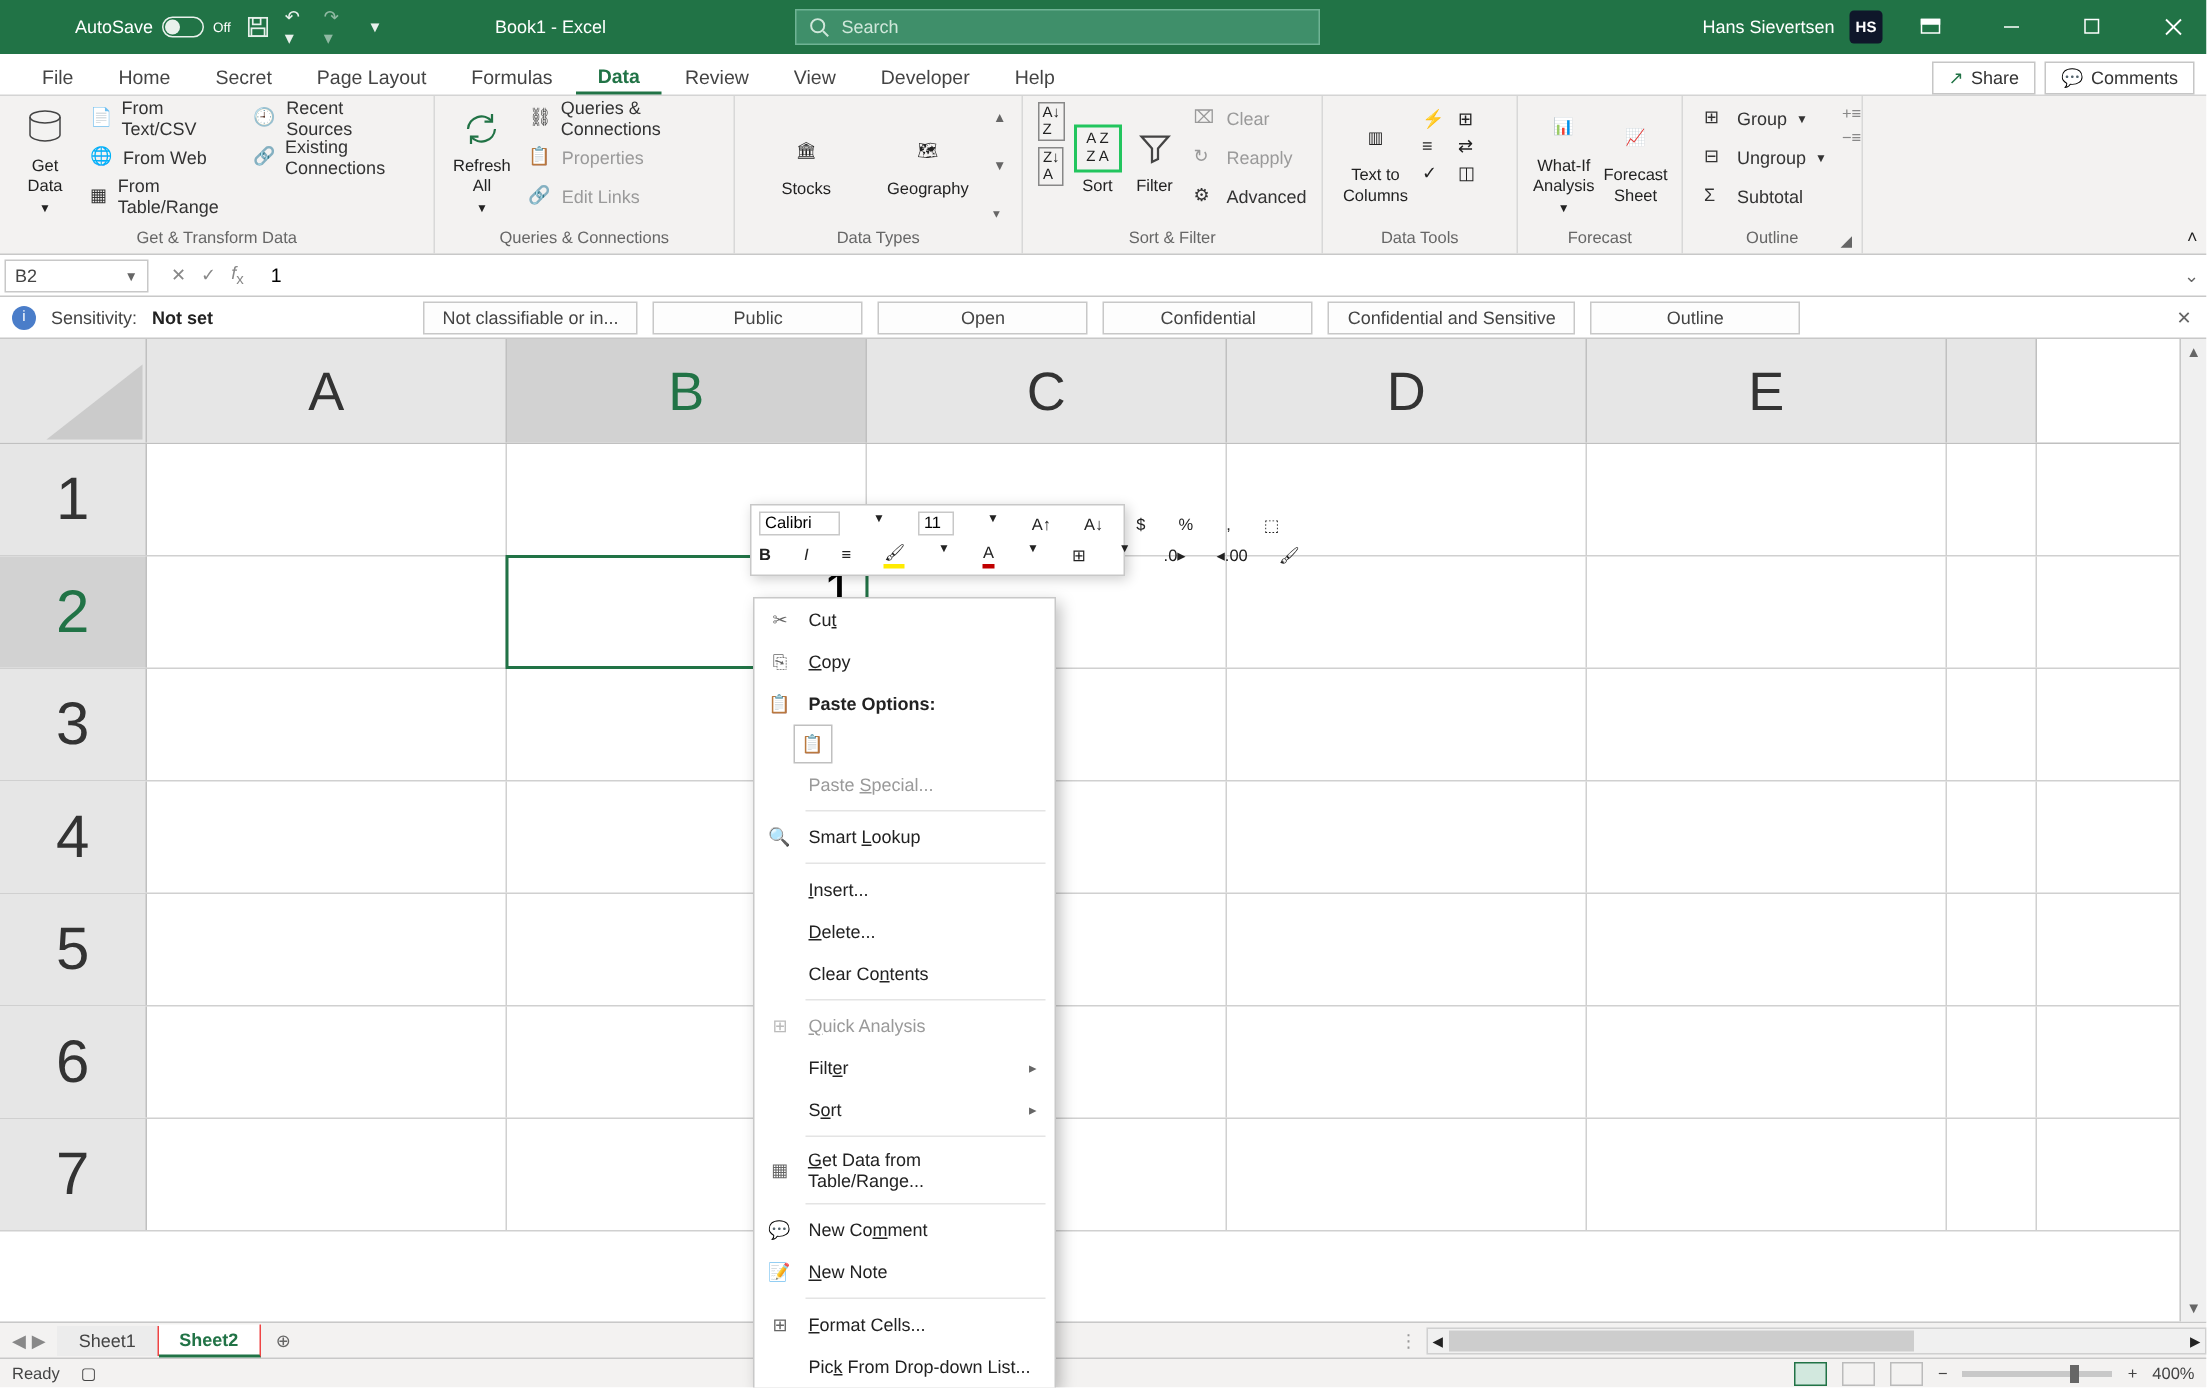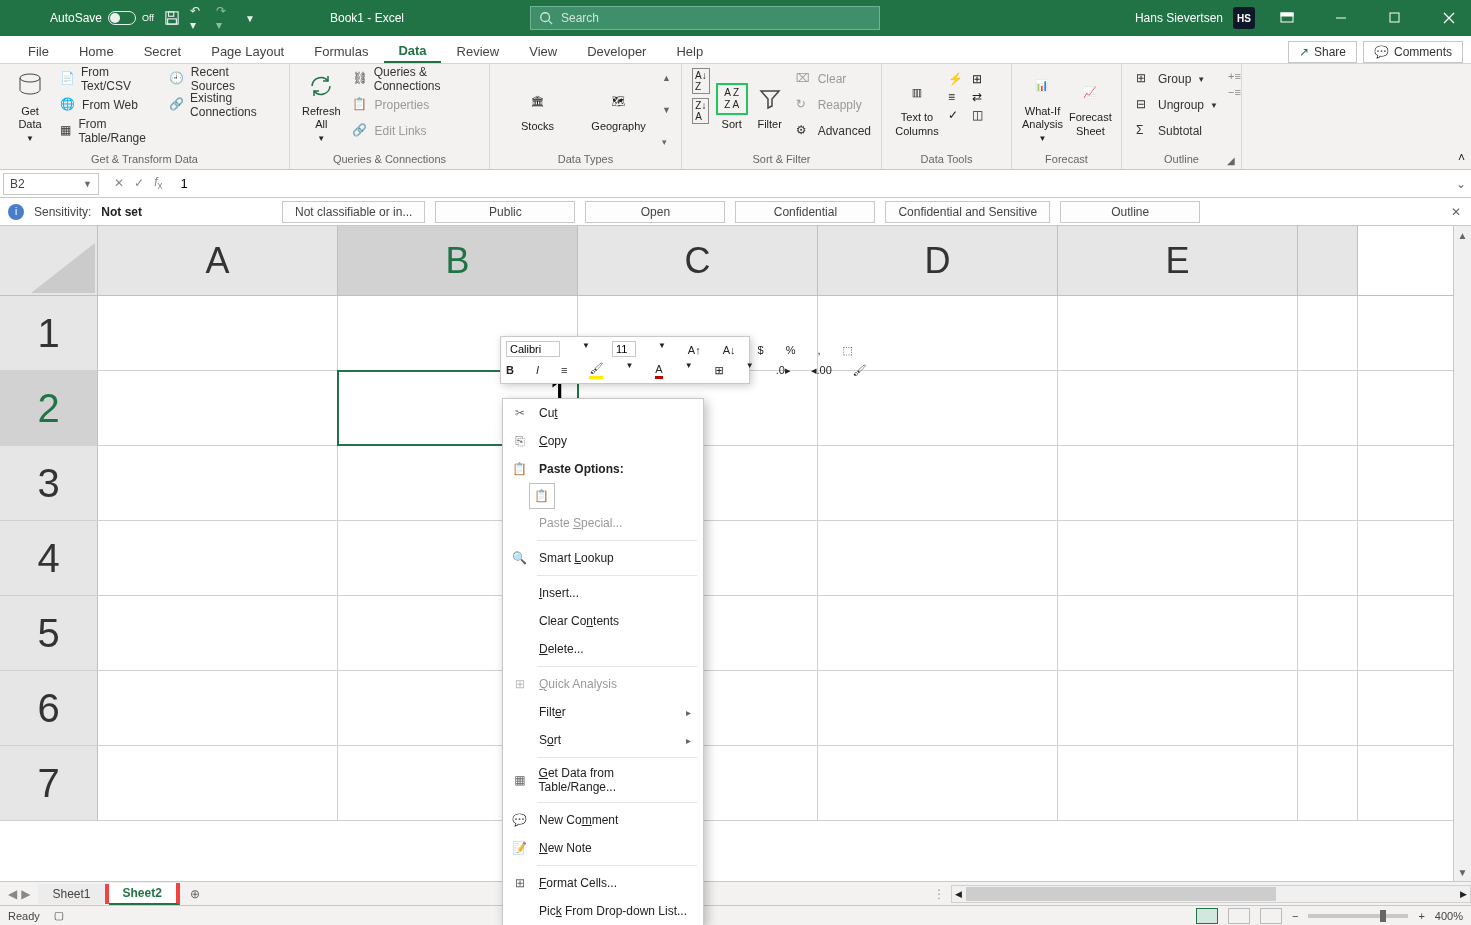--- a/index.html
+++ b/index.html
@@ -88,21 +88,21 @@
 .ctx-item .arrow { margin-left:auto; font-size:10px; color:#666; }
 .ctx-item.disabled { color:#9a9a9a; }
 .ctx-item.disabled .ico { color:#bbb; }
 .ctx-sep { height:1px; background:#e4e4e4; margin:3px 6px 3px 34px; }
 .ctx-item.bold { font-weight:600; }
 .paste-icon { width:26px; height:26px; border:1px solid #c0c0c0; margin-left:26px; display:flex; align-items:center; justify-content:center; color:#999; }
 
 
 .sheet-tabs { height:24px; border-top:1px solid #c8c8c8; display:flex; align-items:center; background:#f3f2f1; font-size:12px; }
 .st-nav { display:flex; gap:4px; padding:0 8px; color:#888; }
-.st-tab { padding:3px 14px; border-right:4px solid #ef4444; background:#ececec; color:#444; }
+.st-tab { padding:3px 14px; border-right:1px solid #ef4444; background:#ececec; color:#444; }
 .st-tab.active { background:#fff; color:#217346; font-weight:600; border-bottom:2px solid #217346; }
 .st-add { padding:0 10px; color:#666; }
 .hscroll { margin-left:auto; width:520px; height:18px; background:#f0f0f0; border:1px solid #d0d0d0; position:relative; display:flex; align-items:center; }
 .hscroll .thumb { position:absolute; left:14px; width:310px; height:14px; background:#cdcdcd; }
 
 
 .status { height:20px; background:#f3f2f1; border-top:1px solid #c8c8c8; display:flex; align-items:center; font-size:11px; color:#444; padding:0 8px; gap:14px; }
 .status .right { margin-left:auto; display:flex; align-items:center; gap:10px; }
 .view-btn { width:22px; height:16px; border:1px solid #bbb; }
 .view-btn.active { background:#d2e8de; border-color:#217346; }
@@ -559,25 +559,25 @@
       <span class="ico">🔍</span>
       <span>Smart <u>L</u>ookup</span>
     </div>
   <div class="ctx-sep"></div>
   <div class="ctx-item">
       <span class="ico"></span>
       <span><u>I</u>nsert...</span>
     </div>
   <div class="ctx-item">
       <span class="ico"></span>
+      <span><u>D</u>elete...</span>
+    </div>
+  <div class="ctx-item">
+      <span class="ico"></span>
       <span>Clear Co<u>n</u>tents</span>
-    </div>
-  <div class="ctx-item">
-      <span class="ico"></span>
-      <span><u>D</u>elete...</span>
     </div>
   <div class="ctx-sep"></div>
   <div class="ctx-item disabled">
       <span class="ico">⊞</span>
       <span><u>Q</u>uick Analysis</span>
     </div>
   <div class="ctx-item">
       <span class="ico"></span>
       <span>Filt<u>e</u>r</span>
       <span class="arrow">▸</span>

